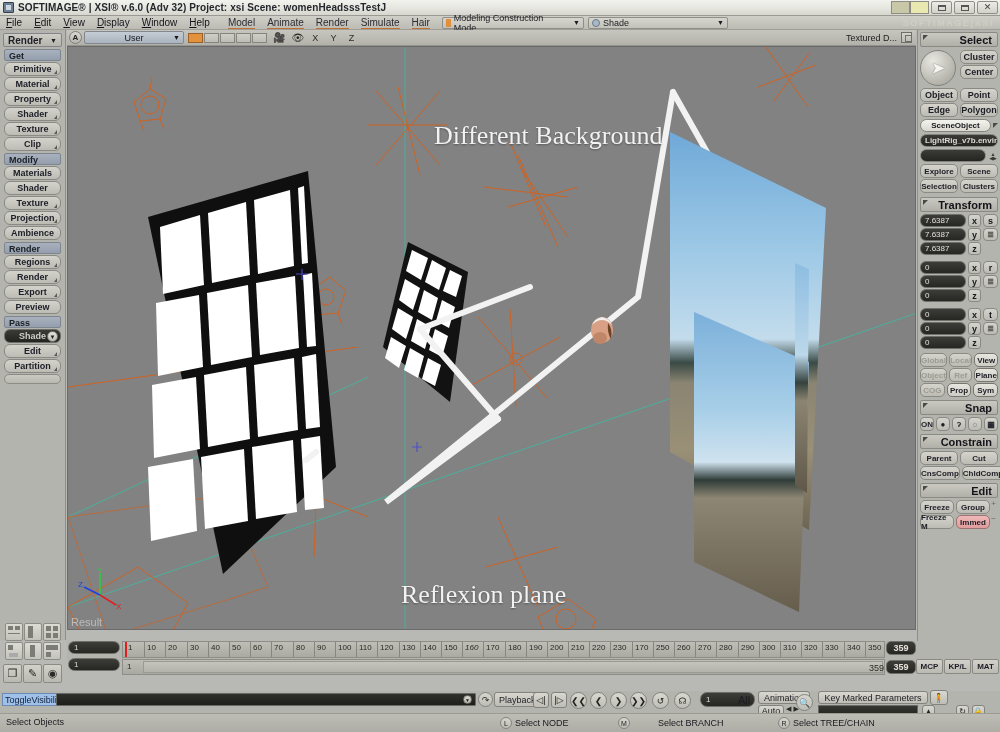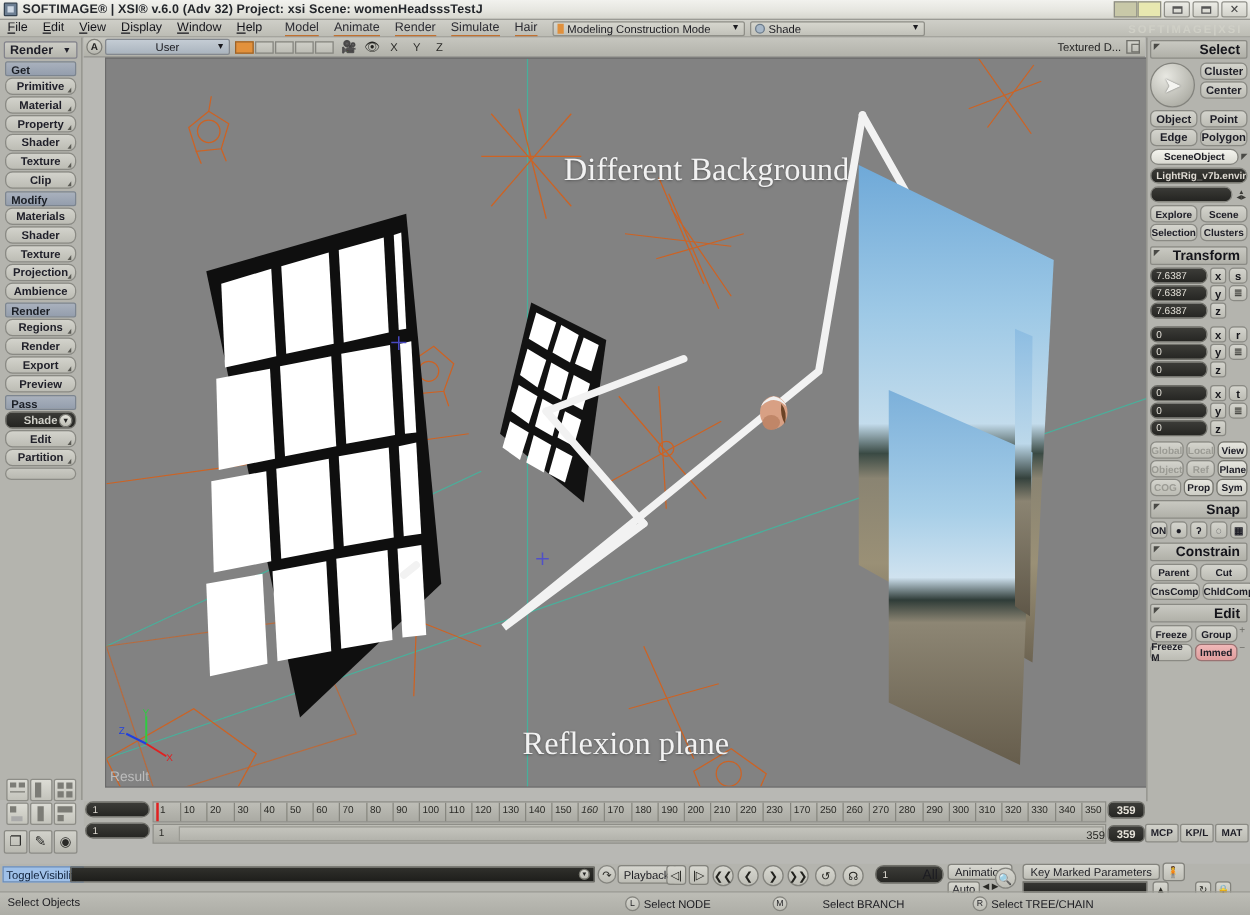--- a/index.html
+++ b/index.html
@@ -157,21 +157,21 @@
   .vp-ico{margin-left:6px;font-size:10px;color:#22221f;}
   .vp-axes{margin-left:8px;font-size:9px;letter-spacing:5px;color:#2b2b28;}
   .vp-right{margin-left:auto;display:flex;align-items:center;gap:4px;padding-right:2px;}
   .vp-disp{font-size:9px;color:#222;}
   .vp-sq{width:11px;height:11px;border:1px solid #6f6f69;
     background:linear-gradient(to bottom,#d4d4cd,#bbbbb3);}
   .vp-sq:after{content:"";display:block;width:5px;height:5px;margin:2px 0 0 3px;border:1px solid #6f6f69;}
 
   .viewport{
     position:absolute; left:67px; top:46px; width:849px; height:584px;
-    background:#828282; overflow:hidden; border:1px solid #6a6a6a;margin-left:17px;
+    background:#828282; overflow:hidden; border:1px solid #6a6a6a;
   }
   .vp-label{
     position:absolute; color:#f2f2f2; font-family:"Liberation Serif", serif;
     font-size:26px; text-shadow:0 1px 2px rgba(0,0,0,.35); white-space:nowrap;
   }
   #lbl-bg{ left:366px; top:74px; }
   #lbl-ref{ left:333px; top:533px; }
   .vp-result{
     position:absolute; left:3px; bottom:1px; font-size:11px; color:#bcbcbc;
     font-family:"Liberation Sans", sans-serif;
@@ -431,21 +431,21 @@
     <div class="mi"><u>V</u>iew</div>
     <div class="mi"><u>D</u>isplay</div>
     <div class="mi"><u>W</u>indow</div>
     <div class="mi"><u>H</u>elp</div>
     <div class="menu-sep"></div>
     <div class="mi mod"><span>Model</span></div>
     <div class="mi mod"><span>Animate</span></div>
     <div class="mi mod"><span>Render</span></div>
     <div class="mi mod"><span>Simulate</span></div>
     <div class="mi mod"><span>Hair</span></div>
-    <div class="combo" style="width:154px;margin-left:6px;">
+    <div class="combo" style="width:142px;margin-left:6px;">
       <span class="cflag"></span>
       <span>Modeling Construction Mode</span>
       <span class="arr">▼</span>
     </div>
     <div class="combo combo2" style="width:140px;">
       <span class="dot"></span>
       <span>Shade</span>
       <span class="arr">▼</span>
     </div>
   </div>

